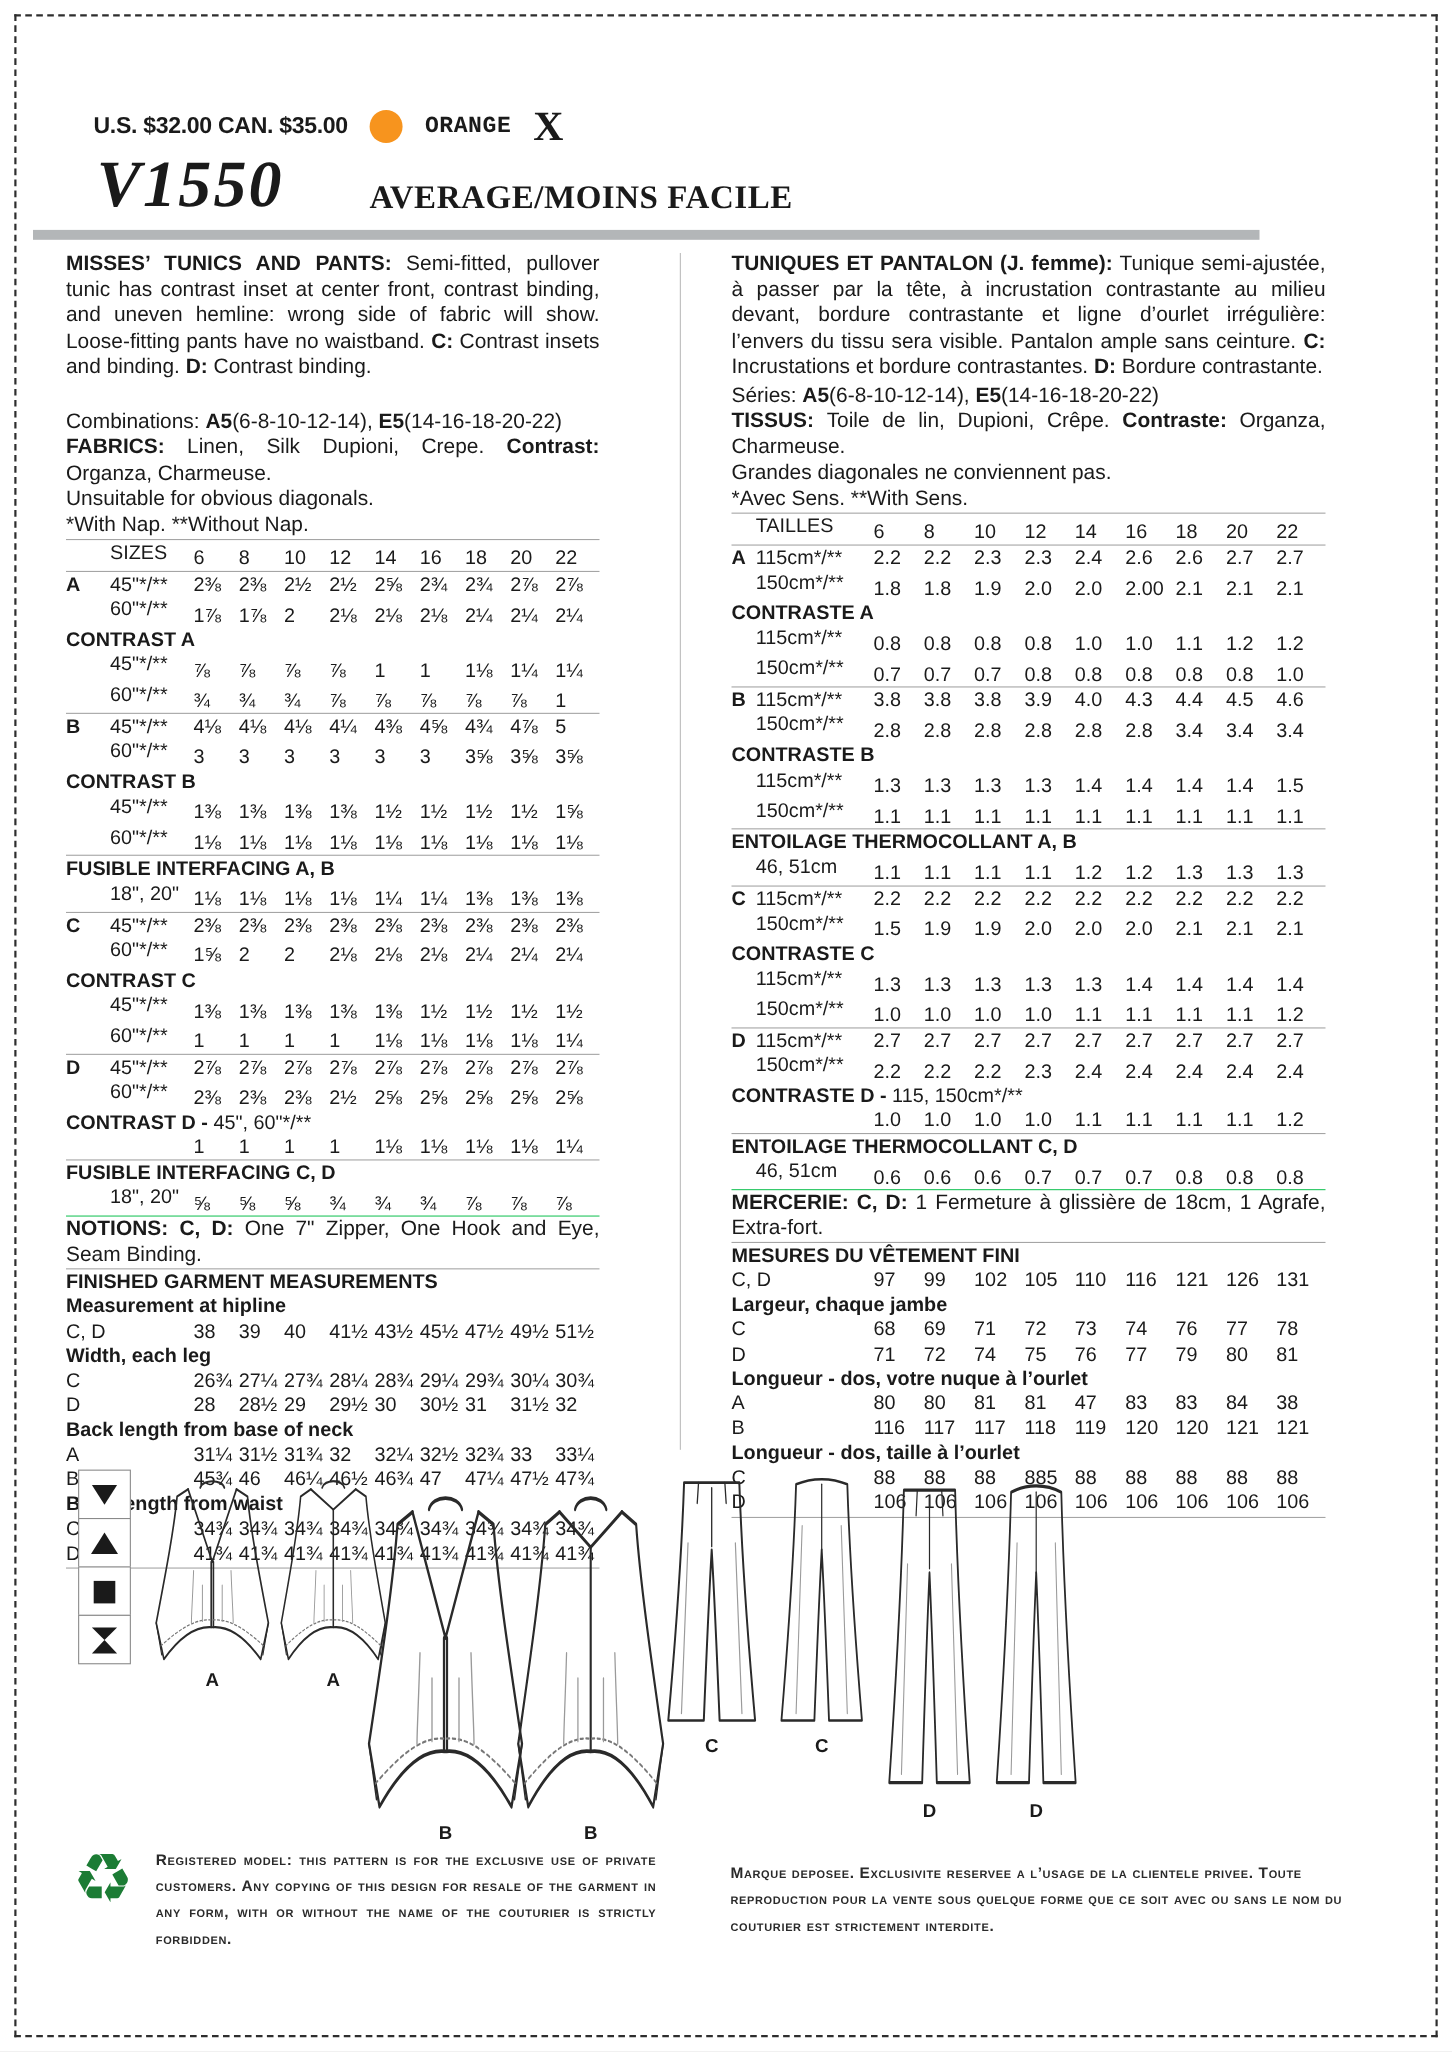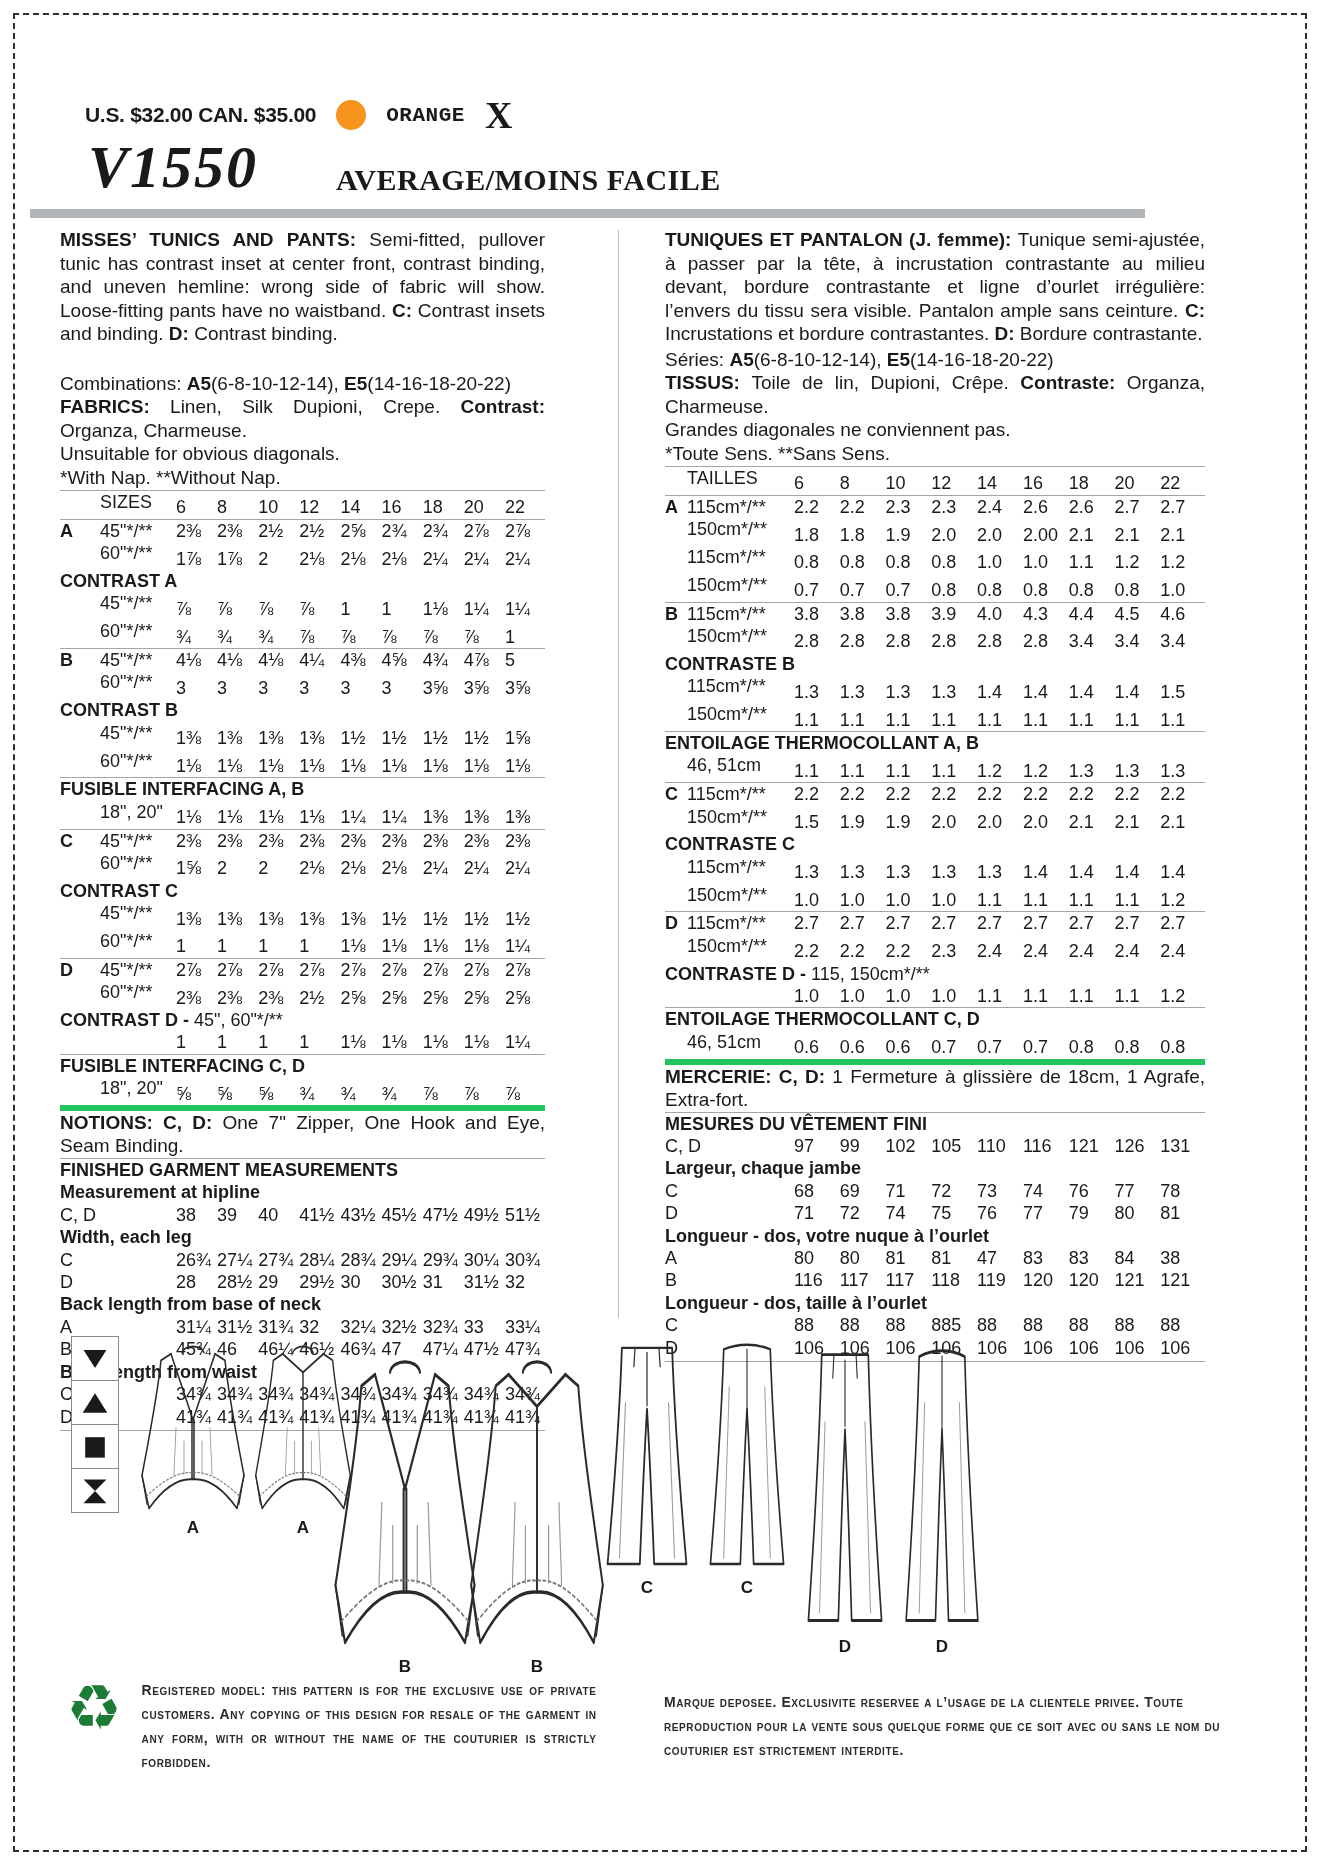--- a/index.html
+++ b/index.html
@@ -37,21 +37,21 @@
   .trow{display:grid;grid-template-columns:115px repeat(9,1fr);align-items:baseline;
         min-height:22.4px;line-height:22.4px;}
   .col-fr .trow{grid-template-columns:128px repeat(9,1fr);}
   .trow.rule{border-top:1px solid #a5a5a5;}
   .tsection{display:block;}
   .tsec{grid-column:1 / -1;}
   .tlabel{display:flex;white-space:nowrap;}
   .pfx{flex:0 0 40px;font-weight:700;}
   .col-fr .pfx{flex:0 0 22px;}
   .tval{text-align:left;padding-left:1px;white-space:nowrap;}
-  .notions{border-top:6px solid #22c55e;text-align:justify;line-height:23px;}
+  .notions{border-top:1px solid #22c55e;text-align:justify;line-height:23px;}
   .endrule{border-bottom:1px solid #a5a5a5;padding-bottom:2px;}
 
   
   .fig{position:absolute;display:flex;flex-direction:column;align-items:center;}
   .fig svg{width:100%;flex:1 1 auto;}
   .figlabel{font-weight:700;font-size:17px;margin-top:3px;}
   .symbols{position:absolute;top:1337px;left:71px;}
   .symbox{width:46px;height:43px;border:1px solid #8a8a8a;display:flex;align-items:center;
           justify-content:center;background:#fff;margin-top:-1px;}
   .symbox svg{width:36px;height:36px;}
@@ -406,21 +406,21 @@
             <span class="tval">41¾</span>
           </div>
         </div>
     </section>
 
     <section class="col col-fr">
       <p class="intro"><b>TUNIQUES ET PANTALON (J. femme): </b>Tunique semi-ajustée, à passer par la tête, à incrustation contrastante au milieu devant, bordure contrastante et ligne d’ourlet irrégulière: l’envers du tissu sera visible. Pantalon ample sans ceinture. <b>C: </b>Incrustations et bordure contrastantes. <b>D: </b>Bordure contrastante.</p>
       <p class="combos">Séries: <b>A5</b>(6-8-10-12-14), <b>E5</b>(14-16-18-20-22)</p>
       <p class="fabrics"><b>TISSUS: </b>Toile de lin, Dupioni, Crêpe. <b>Contraste: </b>Organza, Charmeuse.</p>
       <p class="note">Grandes diagonales ne conviennent pas.</p>
-      <p class="note">*Toute Sens. **Sans Sens.</p>
+      <p class="note">*Avec Sens. **With Sens.</p>
       <div class="ytable">
           <div class="trow rule thead">
             <span class="tlabel"><b class="pfx"></b>TAILLES</span>
             <span class="tval">6</span>
             <span class="tval">8</span>
             <span class="tval">10</span>
             <span class="tval">12</span>
             <span class="tval">14</span>
             <span class="tval">16</span>
             <span class="tval">18</span>
@@ -444,20 +444,21 @@
             <span class="tval">1.8</span>
             <span class="tval">1.8</span>
             <span class="tval">1.9</span>
             <span class="tval">2.0</span>
             <span class="tval">2.0</span>
             <span class="tval">2.00</span>
             <span class="tval">2.1</span>
             <span class="tval">2.1</span>
             <span class="tval">2.1</span>
           </div>
+          <div class="trow tsection"><span class="tsec"><b>CONTRASTE A</b></span></div>
           <div class="trow">
             <span class="tlabel"><b class="pfx"></b>115cm*/**</span>
             <span class="tval">0.8</span>
             <span class="tval">0.8</span>
             <span class="tval">0.8</span>
             <span class="tval">0.8</span>
             <span class="tval">1.0</span>
             <span class="tval">1.0</span>
             <span class="tval">1.1</span>
             <span class="tval">1.2</span>

